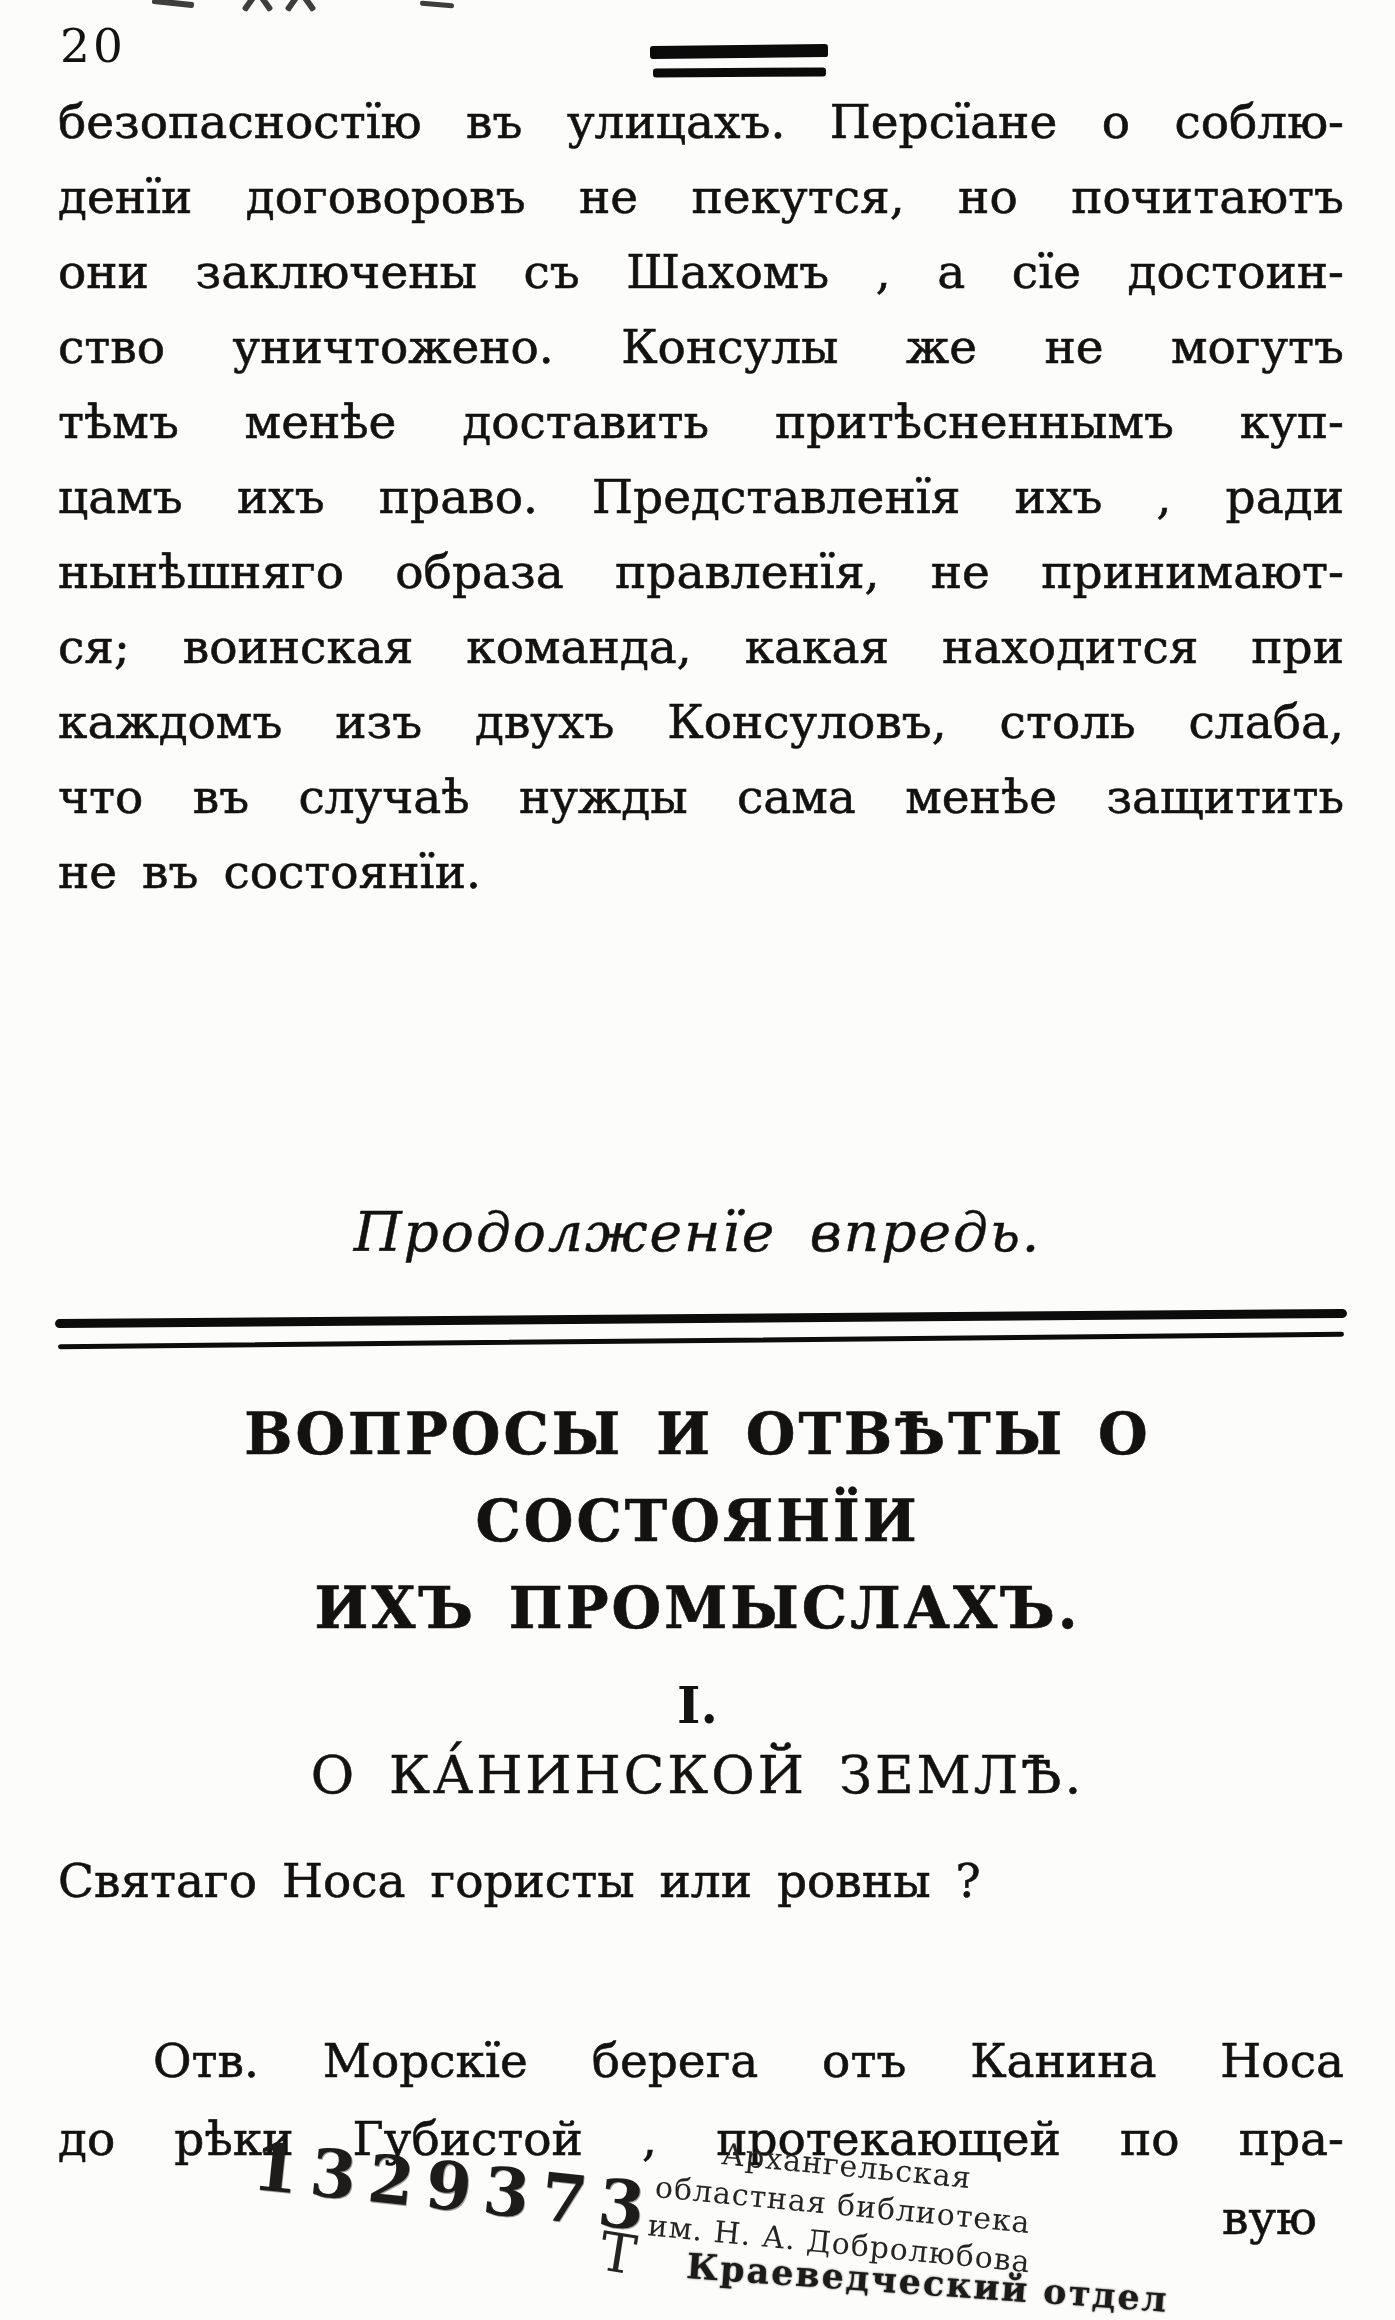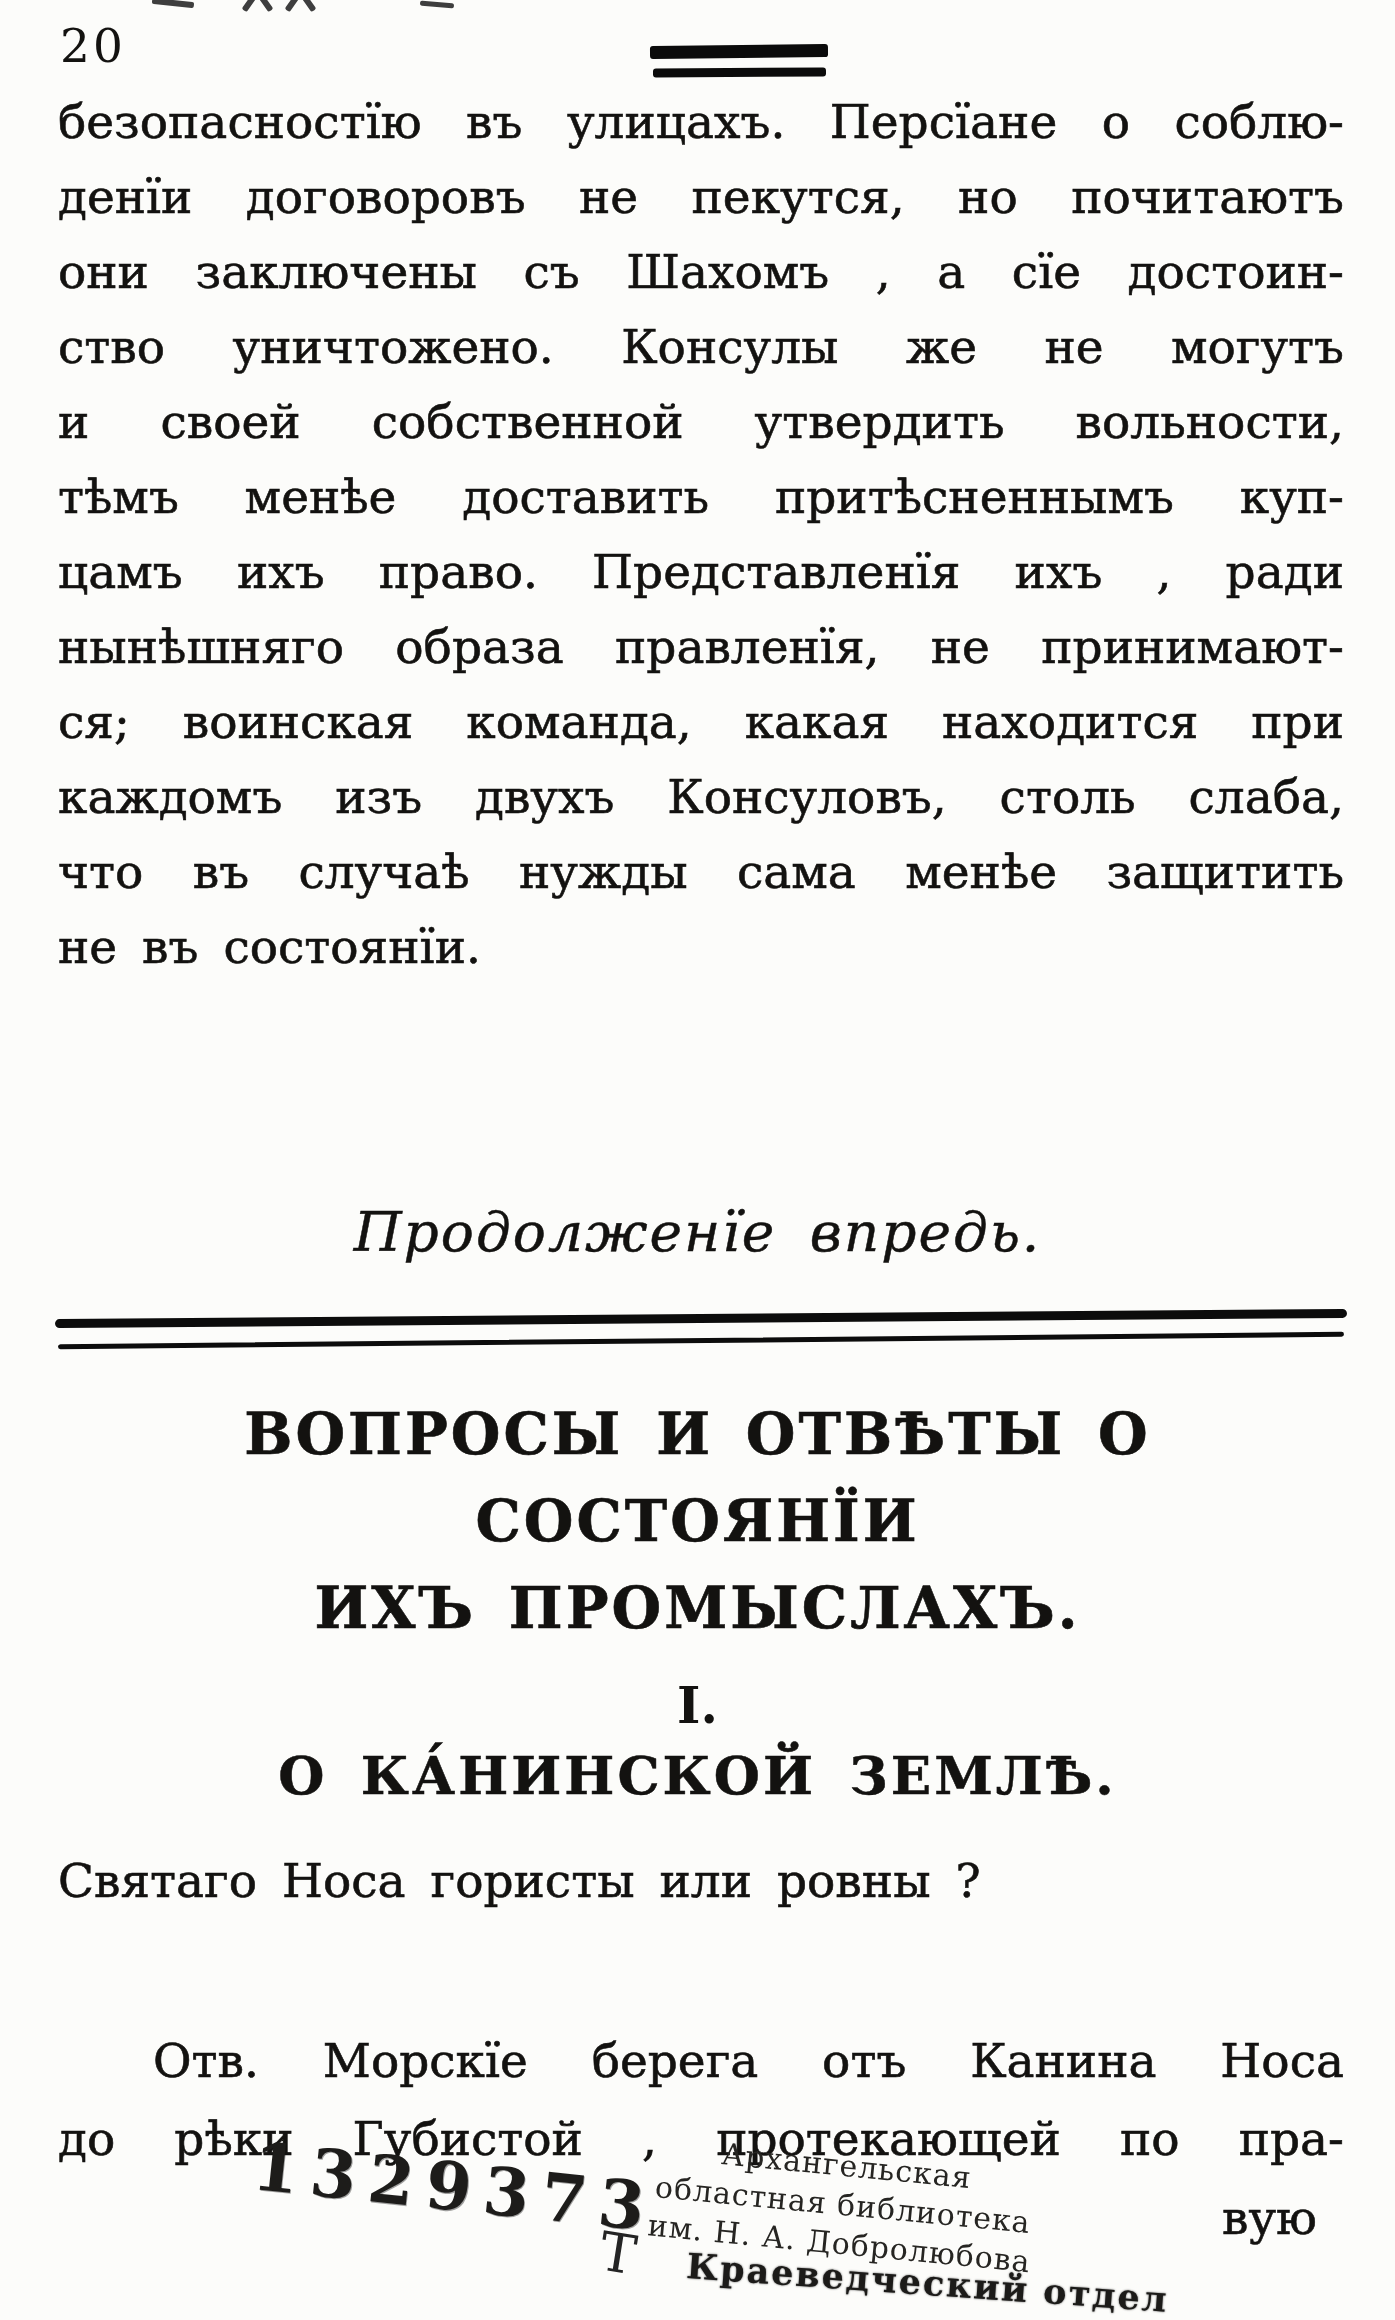--- a/index.html
+++ b/index.html
@@ -45,21 +45,21 @@
     text-align:center;font-size:57px;font-weight:bold;
     line-height:87px;letter-spacing:3px;word-spacing:10px;
     -webkit-text-stroke:.6px #131210;
   }
   .numeral{
     position:absolute;left:0;top:1676px;width:100%;
     text-align:center;font-size:50px;font-weight:bold;
   }
   .chapter-title{
     position:absolute;left:0;top:1744px;width:100%;
-    text-align:center;font-size:53px;font-weight:bold;
+    text-align:center;font-size:53px;font-weight:normal;
     letter-spacing:3px;word-spacing:12px;
     -webkit-text-stroke:.5px #131210;
   }
   
   .question,.answer{
     position:absolute;left:58px;width:1286px;
     font-size:47px;line-height:78px;
     -webkit-text-stroke:.6px #131210;
   }
   .question{top:1842px;}
@@ -110,21 +110,20 @@
   <div>
     <div class="orn orn-top"></div>
     <div class="orn orn-bot"></div>
   </div>
 
   <div class="body-text">
     <div class="jline">безопасностїю въ улицахъ. Персїане о соблю-</div>
     <div class="jline">денїи договоровъ не пекутся, но почитаютъ</div>
     <div class="jline">они заключены съ Шахомъ , а сїе достоин-</div>
     <div class="jline">ство уничтожено. Консулы же не могутъ</div>
-    <div class="jline">и своей собственной утвердить вольности,</div>
     <div class="jline">тѣмъ менѣе доставить притѣсненнымъ куп-</div>
     <div class="jline">цамъ ихъ право. Представленїя ихъ , ради</div>
     <div class="jline">нынѣшняго образа правленїя, не принимают-</div>
     <div class="jline">ся; воинская команда, какая находится при</div>
     <div class="jline">каждомъ изъ двухъ Консуловъ, столь слаба,</div>
     <div class="jline">что въ случаѣ нужды сама менѣе защитить</div>
     <div class="lline">не въ состоянїи.</div>
   </div>
 
   <div class="continuation">Продолженїе впредь.</div>

